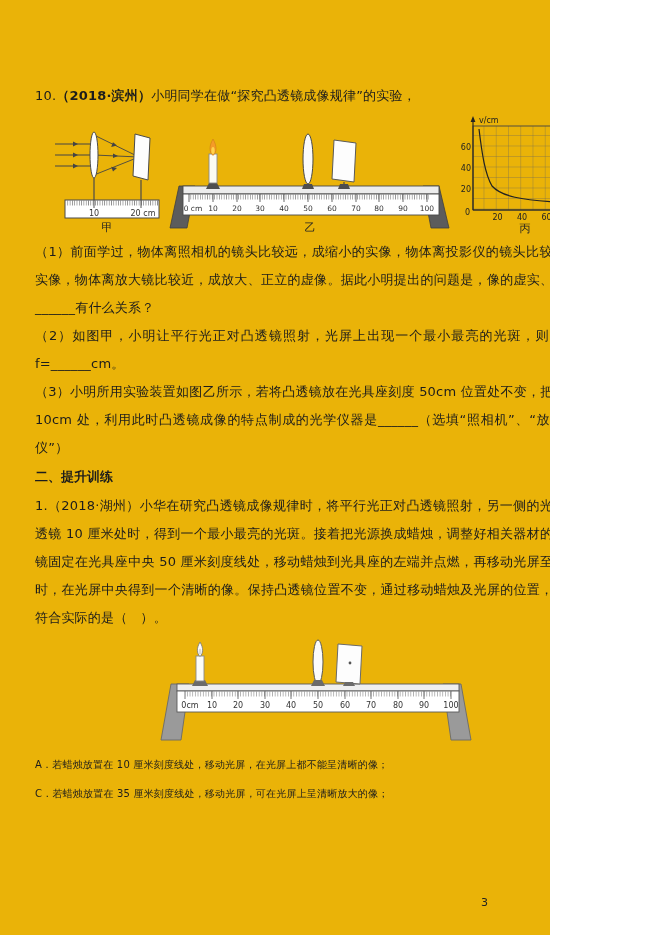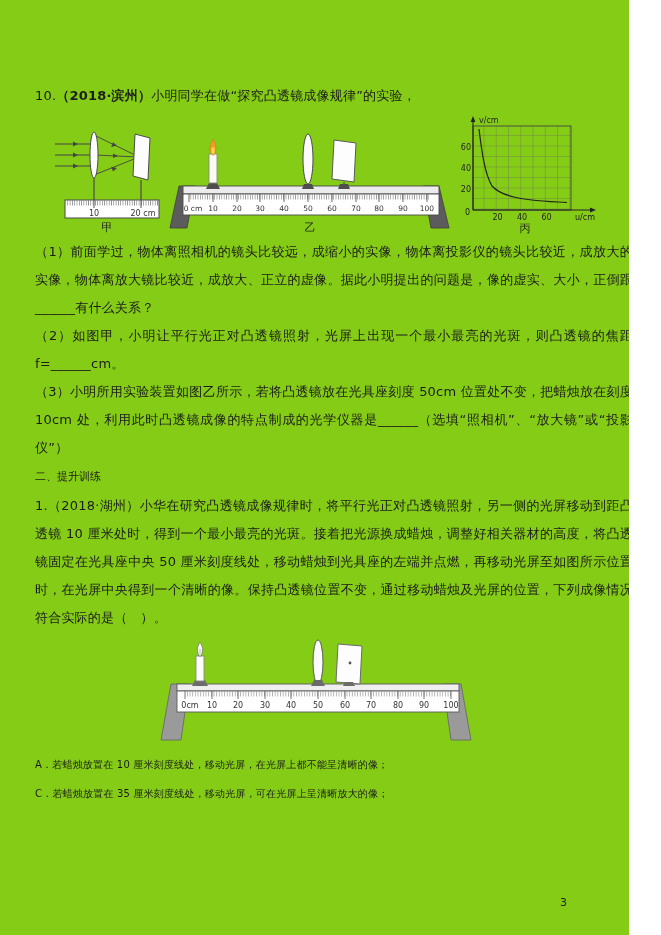--- a/index.html
+++ b/index.html
@@ -1,35 +1,35 @@
 <!DOCTYPE html>
 <html><head>
 <meta charset="utf-8">
 <style>
   html,body{margin:0;padding:0;}
   body{background:#fff;}
   .page{
     position:relative;
-    width:629px;height:935px;
-    background:#84cc16;
+    width:550px;height:935px;
+    background:#eab308;
     font-family:"DejaVu Sans","Liberation Sans",sans-serif;
     color:#1c1c1c;
     overflow:hidden;
   }
   .content{position:absolute;left:35px;top:82px;width:598px;}
   .line,.para{
     font-size:13px;
     line-height:28px;
     margin:0;
     text-align:justify;
     letter-spacing:0.2px;
   }
   .qhead .src{font-weight:bold;}
   .section-title{
-    font-size:11px;font-weight:normal;line-height:30px;margin:0;
+    font-size:13px;font-weight:bold;line-height:30px;margin:0;
   }
   .fig-row{
     display:flex;align-items:flex-end;
     margin:2px 0 4px 14px;gap:8px;height:122px;
   }
   .fig-bench2-wrap{margin:4px 0 2px 120px;height:112px;}
   .opt{font-size:10px;line-height:29px;}
   .footer-page{
     position:absolute;right:62px;bottom:26px;
     font-size:11px;color:#222;

